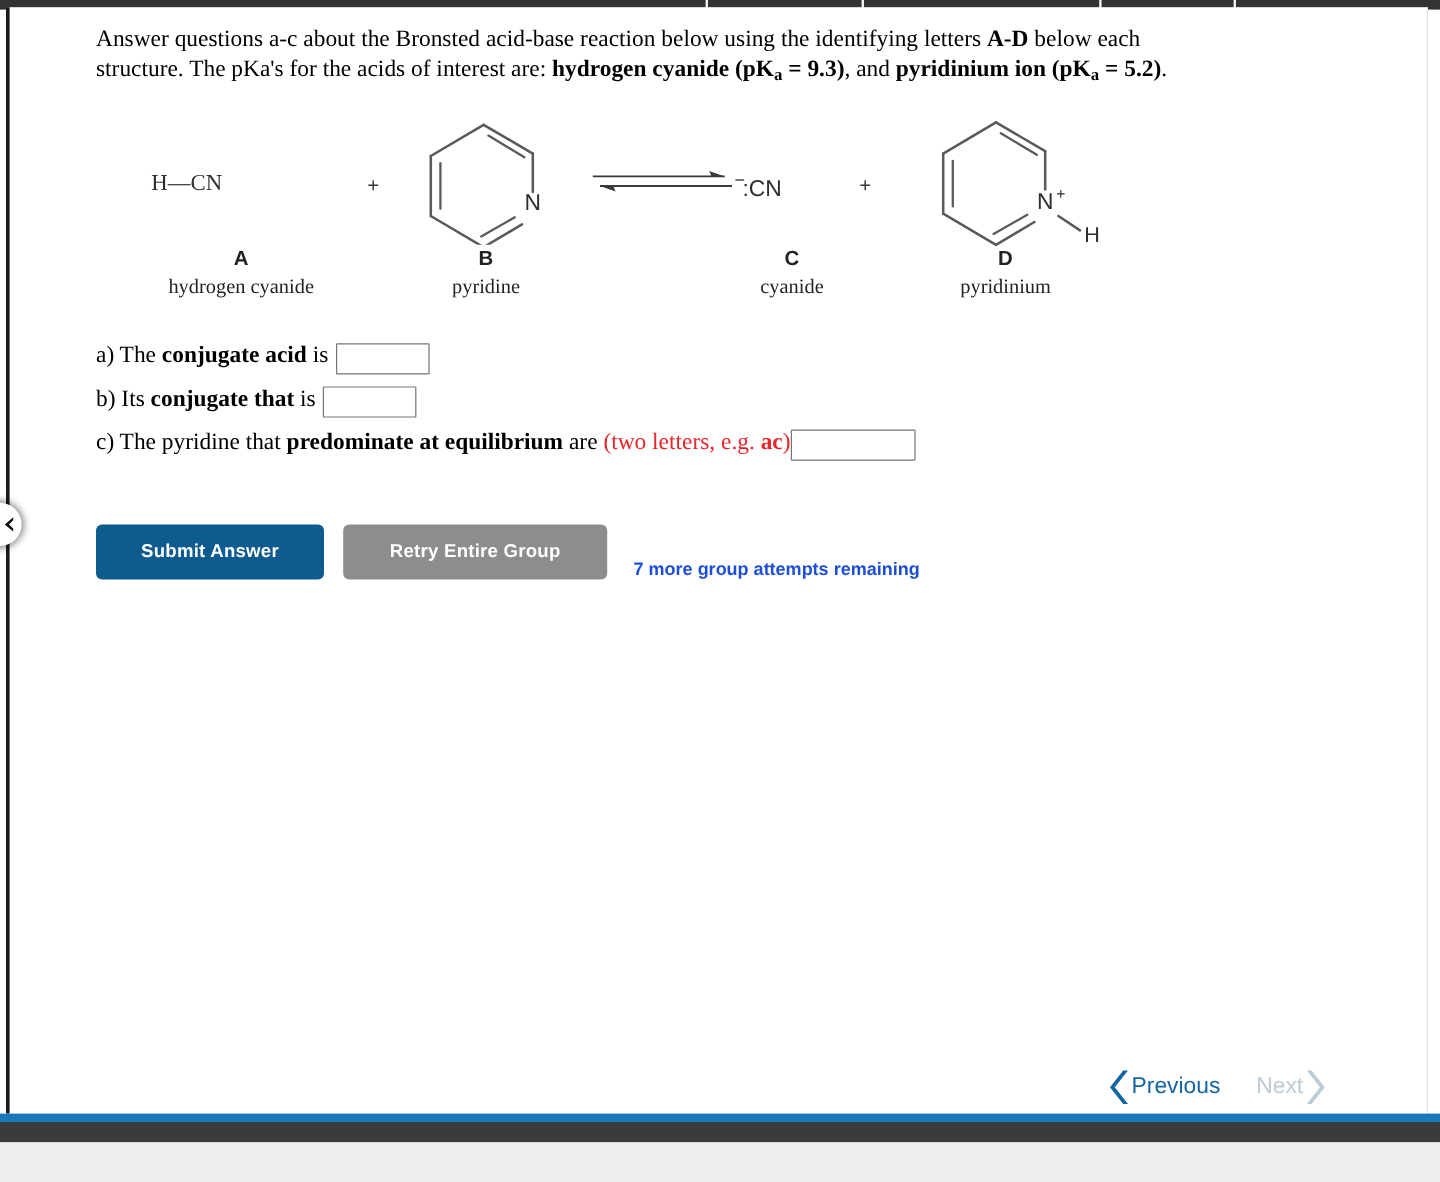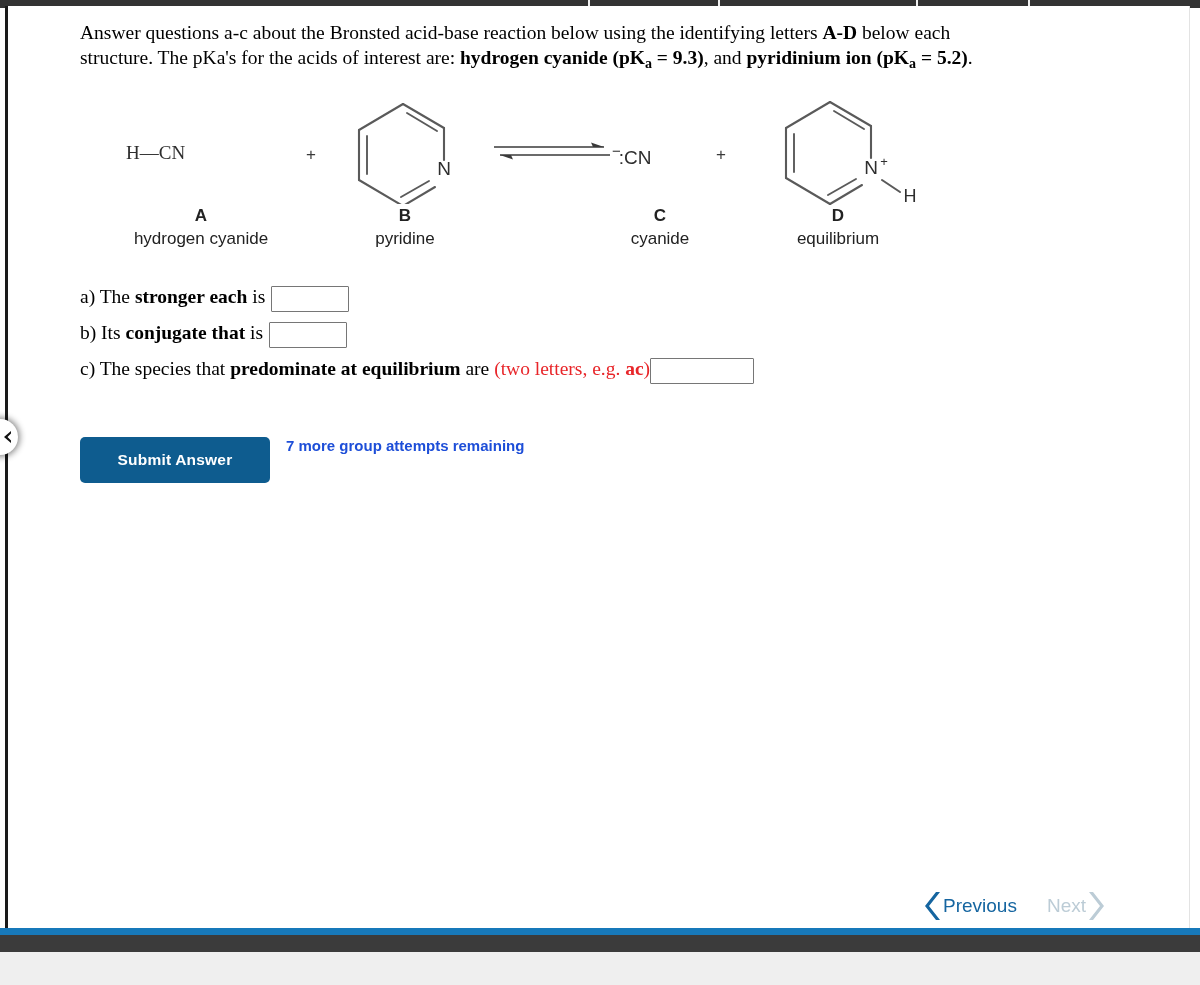--- a/index.html
+++ b/index.html
@@ -106,20 +106,21 @@
   }
   .species-letter {
     font-size: 17px;
     font-weight: bold;
     letter-spacing: 0.3px;
   }
   .species-name {
     font-size: 17px;
     margin-top: 3px;
     white-space: nowrap;
+    font-family: Liberation Serif, serif;
   }
   .plus {
     position: absolute;
     font-family: "Liberation Sans", sans-serif;
     font-size: 17px;
     color: #3a3a3a;
   }
   .formula {
     position: absolute;
     font-family: "Liberation Sans", sans-serif;
@@ -161,21 +162,21 @@
   }
   #answer-a { width: 78px; }
   #answer-b { width: 78px; }
   #answer-c { width: 104px; margin-left: 0px; }
 
   
   #actions {
     position: absolute;
     left: 72px; top: 431px;
     display: flex;
-    align-items: flex-start;
+    align-items: flex-end;
   }
   .btn {
     border: none;
     border-radius: 5px;
     color: #ffffff;
     font-family: "Liberation Sans", sans-serif;
     font-size: 15.5px;
     font-weight: bold;
     height: 46px;
     cursor: pointer;
@@ -305,51 +306,52 @@
           <g fill="none" stroke="#5a5a5a" stroke-width="2.1" stroke-linecap="round">
             <path d="M110 86 L128 98"></path>
           </g>
           <text x="99" y="80" font-family="Liberation Sans, sans-serif" font-size="19" fill="#2e2e2e" text-anchor="middle">N</text>
           <text x="112" y="72" font-family="Liberation Sans, sans-serif" font-size="13" fill="#2e2e2e" text-anchor="middle">+</text>
           <text x="138" y="108" font-family="Liberation Sans, sans-serif" font-size="18" fill="#2e2e2e" text-anchor="middle">H</text>
         </svg>
       </div>
       <div class="species-labels" style="left:668px; top:112px; width:180px;">
         <div class="species-letter">D</div>
-        <div class="species-name">equilibrium</div>
+        <div class="species-name">pyridinium</div>
       </div>
     </div>
 
     <div id="questions">
 
       <div class="q-line">
         <span class="q-text">a) The </span>
-          <b class="q-text">stronger each</b>
+          <b class="q-text">conjugate acid</b>
           <span class="q-text"> is</span>
         <input class="answer-box" id="answer-a" type="text" value="" style="">
       </div>
 
       <div class="q-line">
         <span class="q-text">b) Its </span>
           <b class="q-text">conjugate that</b>
           <span class="q-text"> is</span>
         <input class="answer-box" id="answer-b" type="text" value="" style="">
       </div>
 
       <div class="q-line">
-        <span class="q-text">c) The species that </span>
+        <span class="q-text">c) The pyridine that </span>
           <b class="q-text">predominate at equilibrium</b>
           <span class="q-text"> are </span>
           <span class="hint-red q-text"><span>(two letters, e.g. </span><b>ac</b><span>)</span></span>
         <input class="answer-box" id="answer-c" type="text" value="" style="">
       </div>
     </div>
 
     <div id="actions">
       <button class="btn" id="submit-answer-button">Submit Answer</button>
+      <button class="btn" id="retry-group-button">Retry Entire Group</button>
       <span id="attempts-remaining">7 more group attempts remaining</span>
     </div>
 
     <div id="pager">
       <div class="pager-link" id="pager-previous">
         <svg class="pager-chev" width="20" height="34" viewBox="0 0 20 34">
           <path d="M17 3 L6 17 L17 31 L13 31 L2 17 L13 3 Z" fill="#1565a0"></path>
         </svg>
         <span>Previous</span>
       </div>

